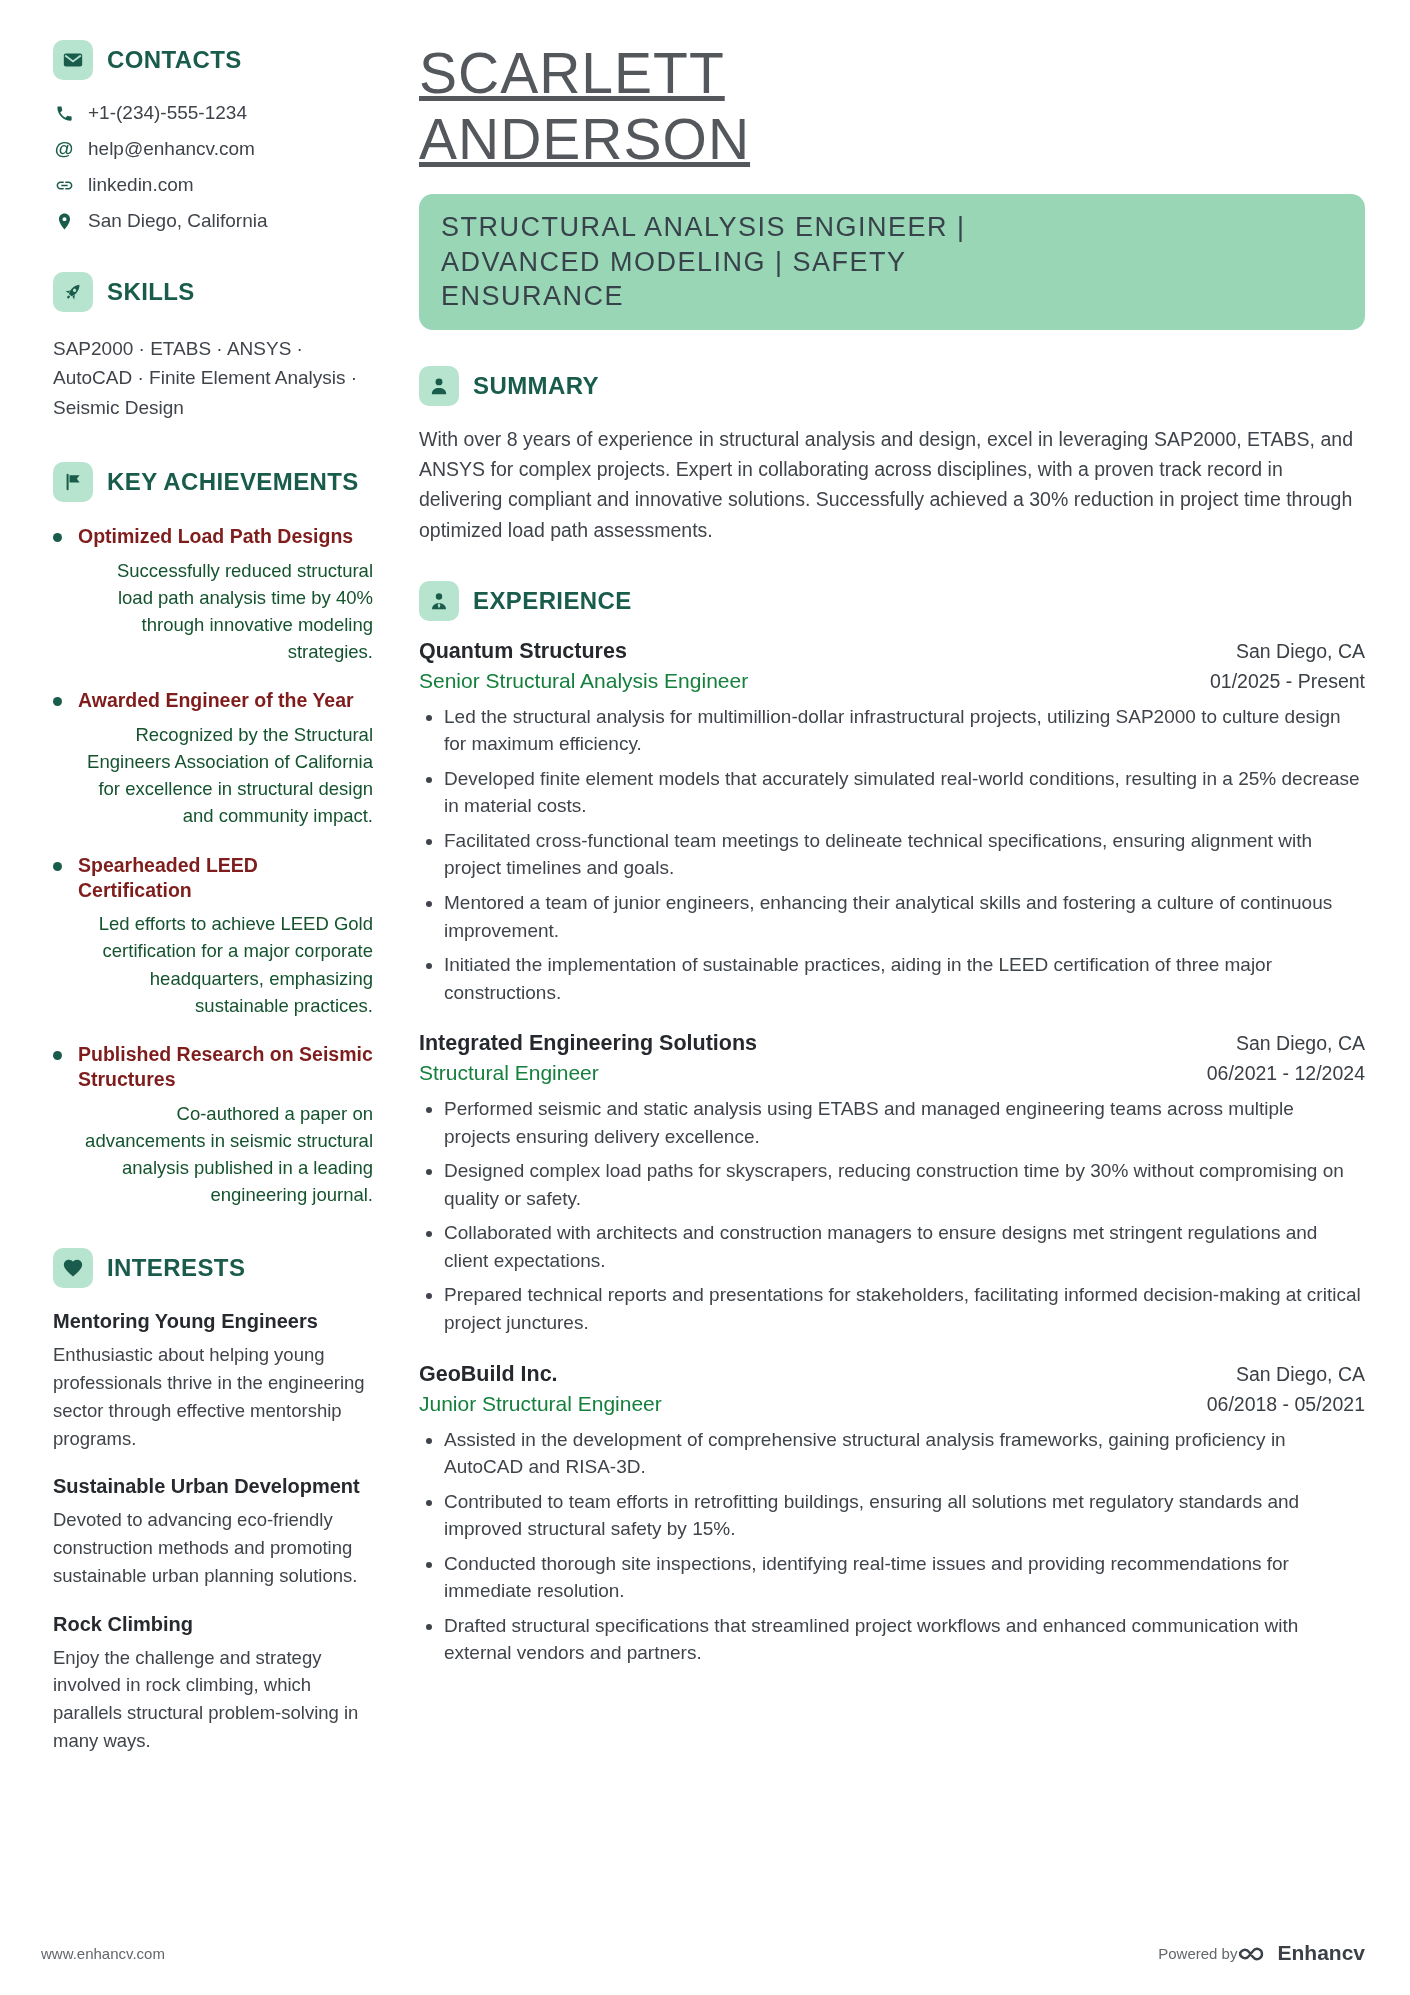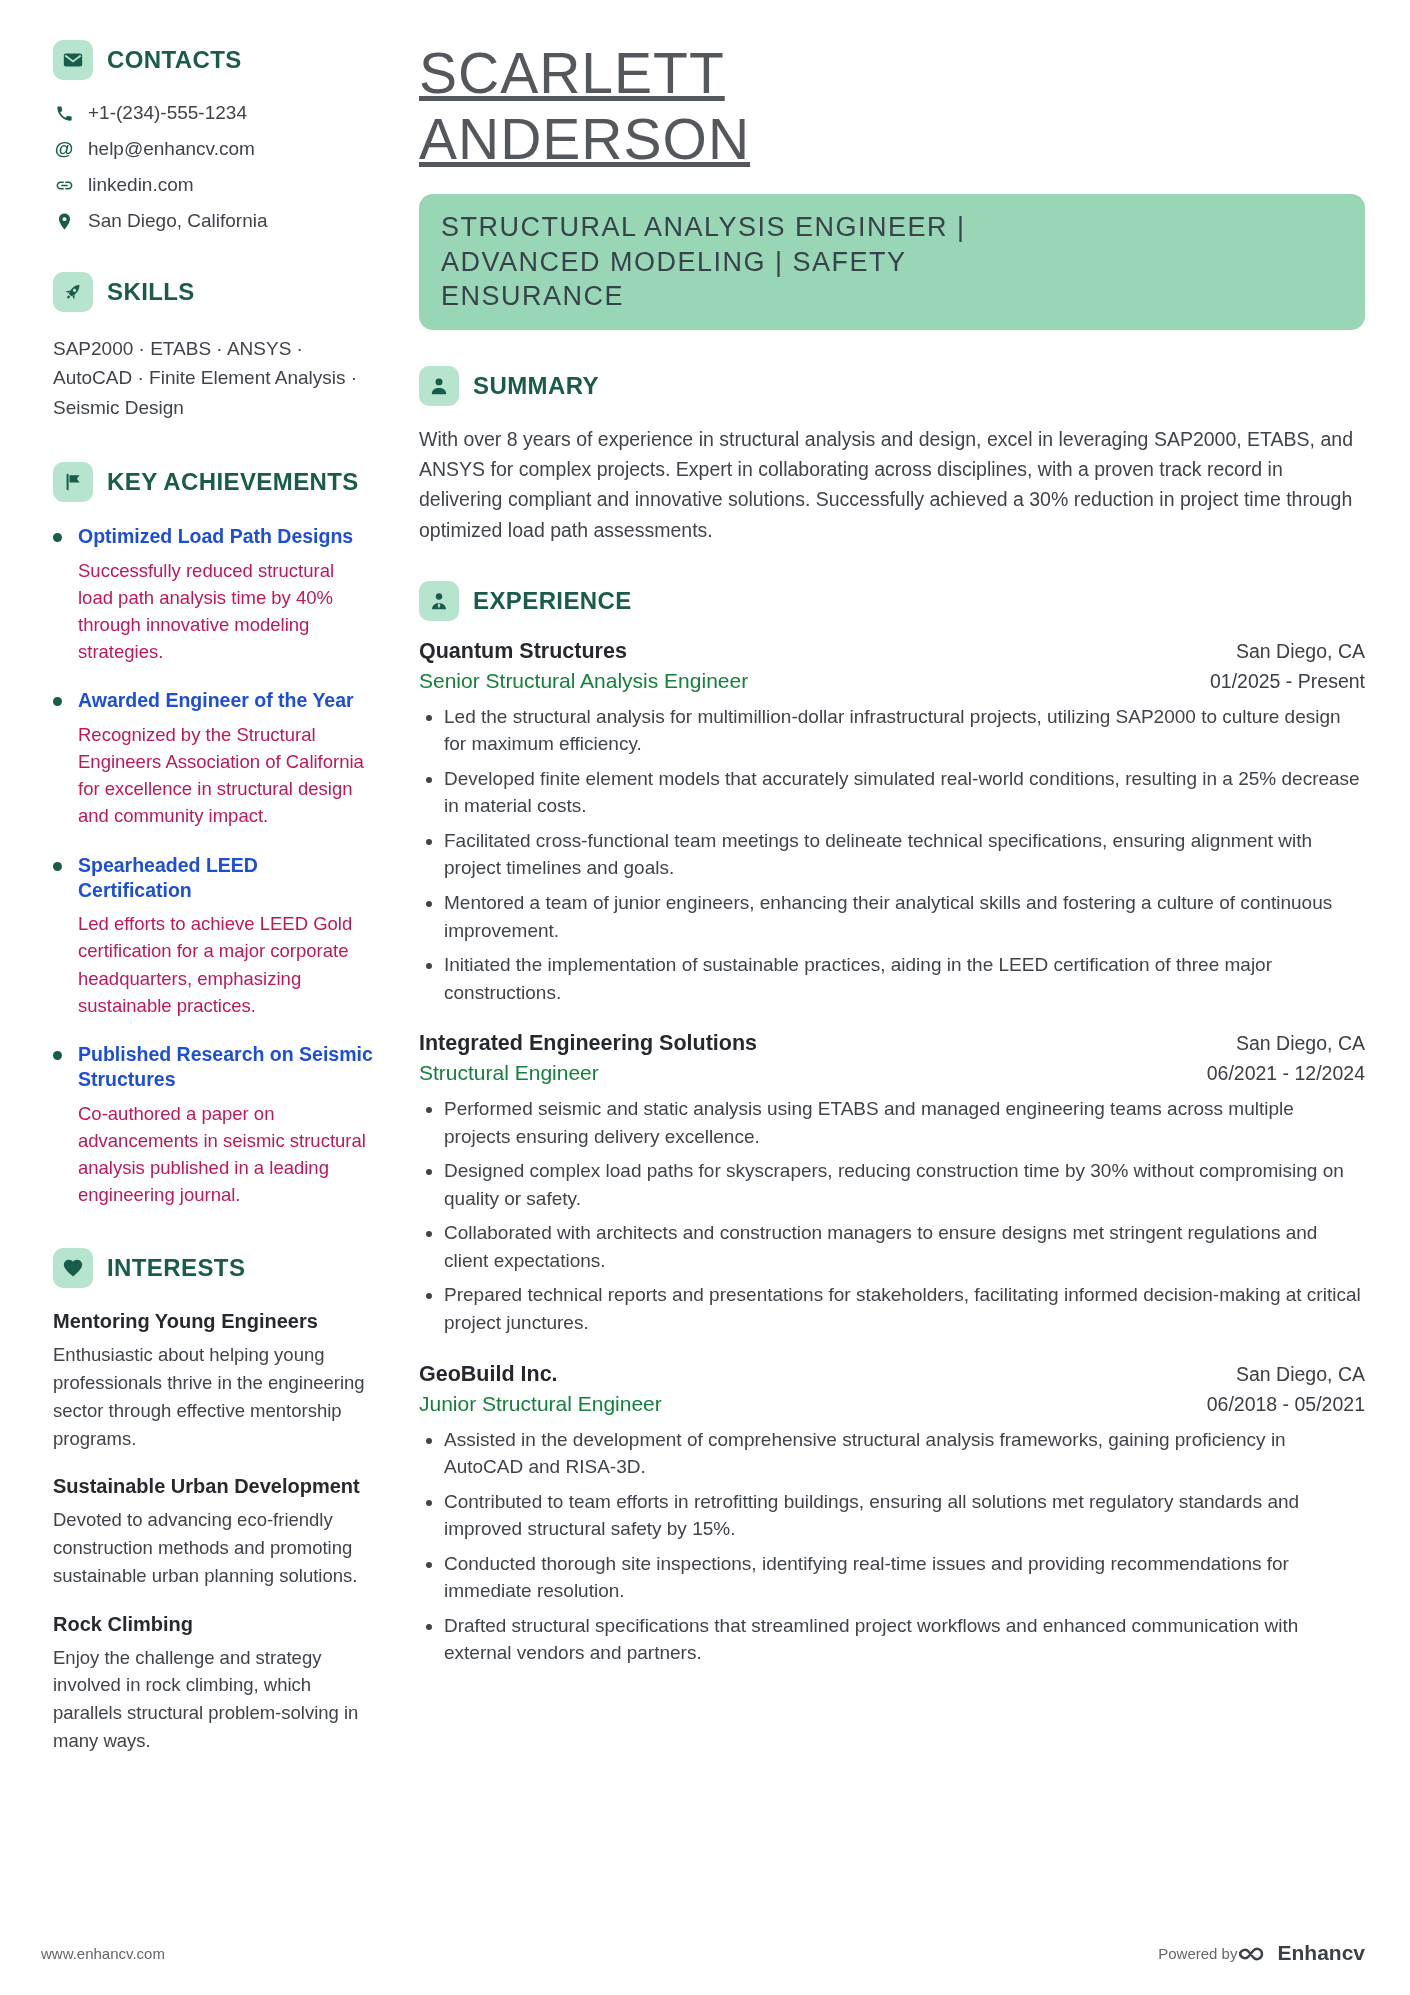--- a/index.html
+++ b/index.html
@@ -20,22 +20,22 @@
   .contact-row { display:flex; align-items:center; gap:13px; margin-bottom:14px; font-size:19px; color:#3f444a; }
   .c-icon { width:22px; height:22px; color:#1a5c4b; display:flex; align-items:center; justify-content:center; flex-shrink:0; }
   .c-icon svg { width:19px; height:19px; }
   .c-icon.at { font-size:19px; font-weight:700; }
   .contact-row a { color:#3f444a; text-decoration:none; }
 
   .skills-text { font-size:19px; line-height:1.55; color:#3f444a; }
 
   .ach { display:flex; gap:16px; margin-bottom:23px; }
   .dot { width:9px; height:9px; border-radius:50%; background:#1a5c4b; margin-top:9px; flex-shrink:0; }
-  .ach h3 { font-size:19.5px; font-weight:700; color:#1d4ed8; line-height:1.3; margin-bottom:7px; }
-  .ach p { font-size:18.5px; line-height:1.47; color:#be185d; }
+  .ach h3 { font-size:19.5px; font-weight:700; color:#7f1d1d; line-height:1.3; margin-bottom:7px; }
+  .ach p { font-size:18.5px; line-height:1.47; color:#14532d;text-align:right; }
 
   .int { margin-bottom:23px; }
   .int h3 { font-size:20px; font-weight:700; color:#262a2e; margin-bottom:8px; }
   .int p { font-size:18.5px; line-height:1.5; color:#3f444a; }
 
   
   .main { flex:1; min-width:0; }
   h1.name { font-size:57px; font-weight:400; line-height:1.16; letter-spacing:1px; color:#54585d; white-space:pre-line;text-decoration:underline; }
   .headline { background:#98d6b6; border-radius:14px; padding:16px 22px; margin-top:22px; }
   .headline span { display:inline-block; max-width:620px; font-size:27px; font-weight:500; letter-spacing:1.5px;

